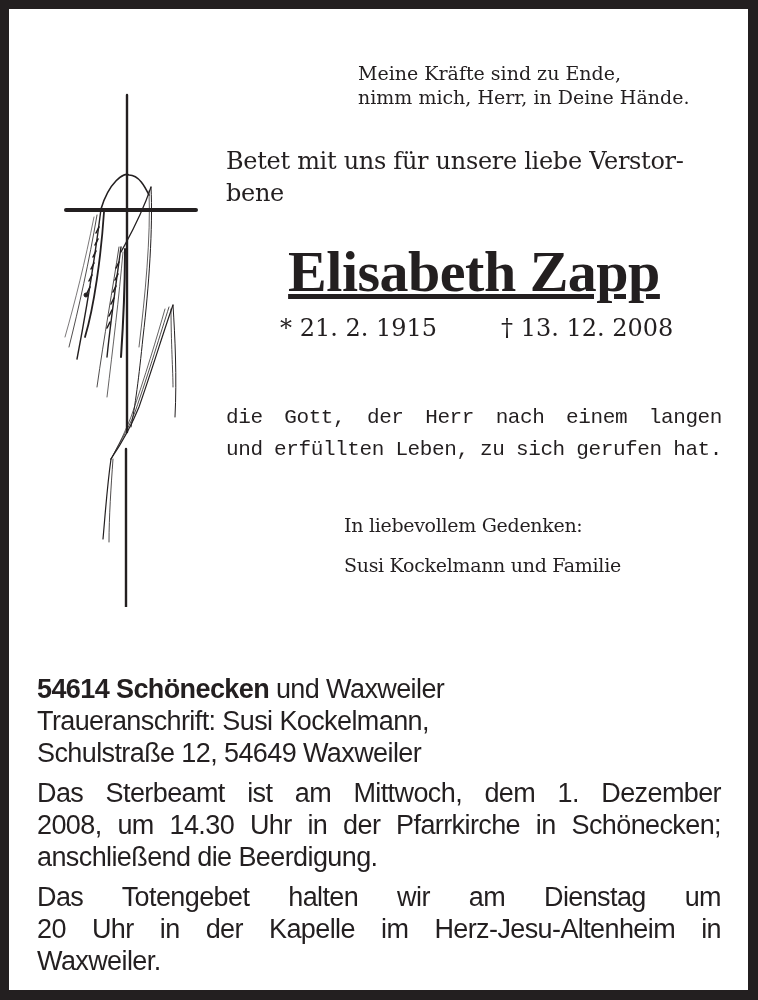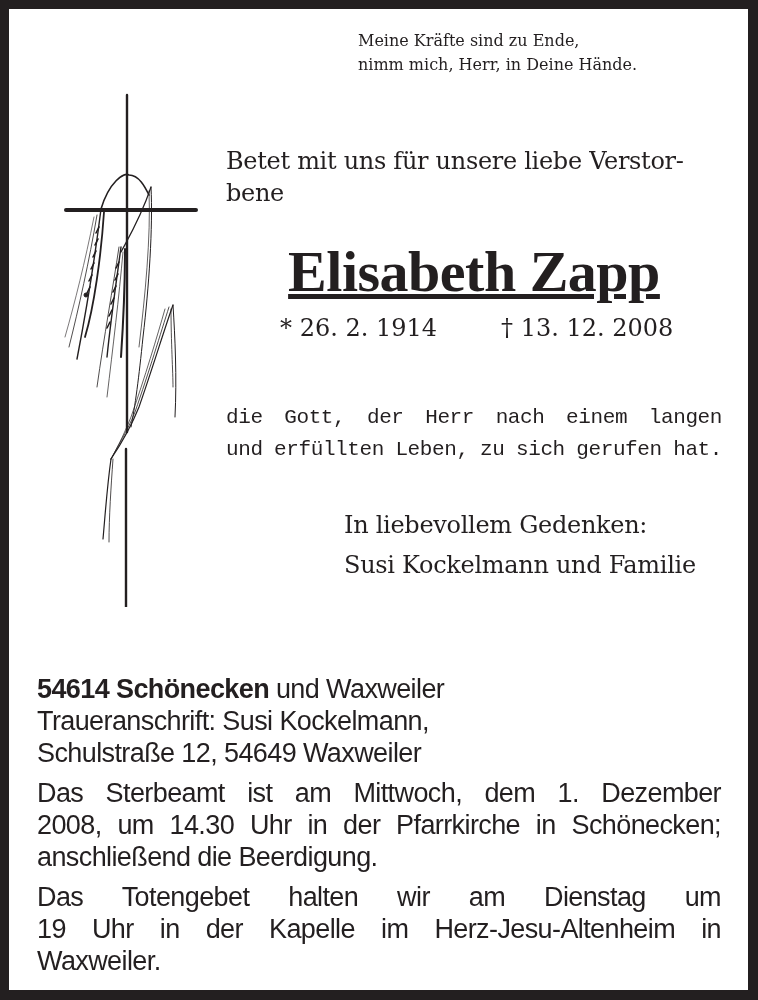--- a/index.html
+++ b/index.html
@@ -3,22 +3,22 @@
 <meta charset="utf-8">
 <style>
   html, body { margin: 0; padding: 0; background: #231f20; }
   body { width: 758px; height: 1000px; position: relative; overflow: hidden; }
   .card {
     position: absolute; left: 9px; top: 9px; width: 739px; height: 981px;
     background: #ffffff; color: #231f20;
     font-family: "DejaVu Serif", "Liberation Serif", serif;
   }
   .motto {
-    position: absolute; left: 349px; top: 20px; width: 380px;
-    font-size: 16px; line-height: 24px; white-space: nowrap;
+    position: absolute; left: 349px; top: 52px; width: 380px;
+    font-size: 19px; line-height: 24px; white-space: nowrap;
   }
   .motto div { display: block; }
   .cross { position: absolute; left: 40px; top: 78px; width: 150px; height: 520px; }
   .intro {
     position: absolute; left: 217px; top: 136px; width: 496px;
     font-size: 24px; line-height: 32px; letter-spacing: -0.3px;
   }
   .name {
     position: absolute; left: 217px; top: 230px; width: 496px; text-align: center;
     font-family: "Liberation Serif", "DejaVu Serif", serif; font-weight: bold;
@@ -31,21 +31,21 @@
   .dates .born { position: absolute; left: 54px; }
   .dates .died { position: absolute; left: 275px; }
   .closing {
     position: absolute; left: 217px; top: 393px; width: 496px;
     font-size: 21px; line-height: 32px; text-align: justify; letter-spacing: -0.4px; font-family: Liberation Mono, monospace;
   }
   .closing div { text-align-last: justify; }
   .closing div:last-child { text-align-last: justify; word-spacing: -2px; }
   .memory {
     position: absolute; left: 335px; top: 500px; width: 380px;
-    font-size: 24px; line-height: 32px; letter-spacing: -0.3px; white-space: nowrap;
+    font-size: 19px; line-height: 32px; letter-spacing: -0.3px; white-space: nowrap;
   }
   .memory .gap { height: 8px; }
   .bottom {
     position: absolute; left: 28px; top: 664px; width: 684px;
     font-family: Liberation Sans, sans-serif;
     font-size: 27px; line-height: 32px; letter-spacing: -0.6px;
   }
   .bottom .line { display: block; white-space: nowrap; }
   .bottom .para { margin-top: 8px; }
   .bottom .just { text-align: justify; text-align-last: justify; white-space: normal; }
@@ -101,21 +101,21 @@
   </svg>
 
   <div class="intro">
     <div>Betet mit uns für unsere liebe Verstor-</div>
     <div>bene</div>
   </div>
 
   <div class="name">Elisabeth Zapp</div>
 
   <div class="dates">
-    <span class="born">* 26. 2. 1914</span>
+    <span class="born">* 21. 2. 1915</span>
     <span class="died">† 13. 12. 2008</span>
   </div>
 
   <div class="closing">
     <div>die Gott, der Herr nach einem langen</div>
     <div>und erfüllten Leben, zu sich gerufen hat.</div>
   </div>
 
   <div class="memory">
     <div>In liebevollem Gedenken:</div>
@@ -129,17 +129,17 @@
     <span class="line">Schulstraße 12, 54649 Waxweiler</span>
 
     <div class="para">
       <span class="line just">Das Sterbeamt ist am Mittwoch, dem 1. Dezember</span>
       <span class="line just">2008, um 14.30 Uhr in der Pfarrkirche in Schönecken;</span>
       <span class="line">anschließend die Beerdigung.</span>
     </div>
 
     <div class="para">
       <span class="line just">Das Totengebet halten wir am Dienstag um</span>
-      <span class="line just">19 Uhr in der Kapelle im Herz-Jesu-Altenheim in</span>
+      <span class="line just">20 Uhr in der Kapelle im Herz-Jesu-Altenheim in</span>
       <span class="line">Waxweiler.</span>
     </div>
   </div>
 </div>
 
 </body></html>

